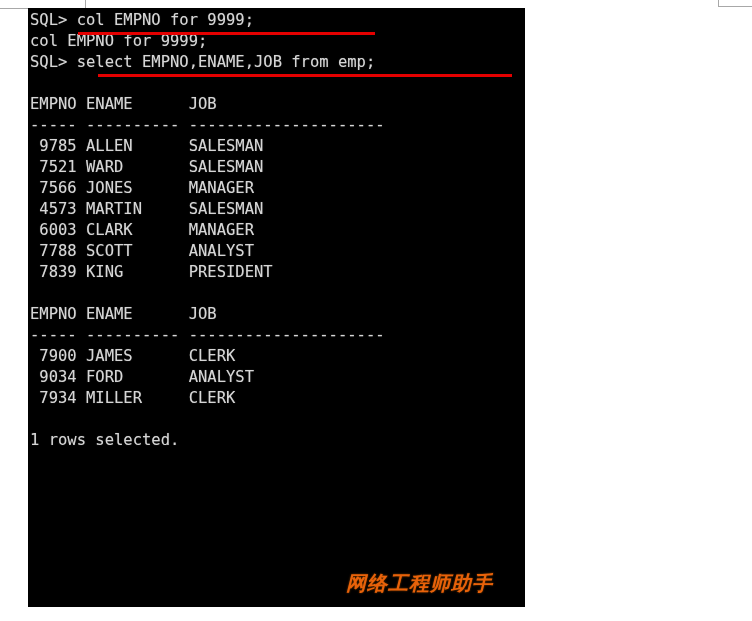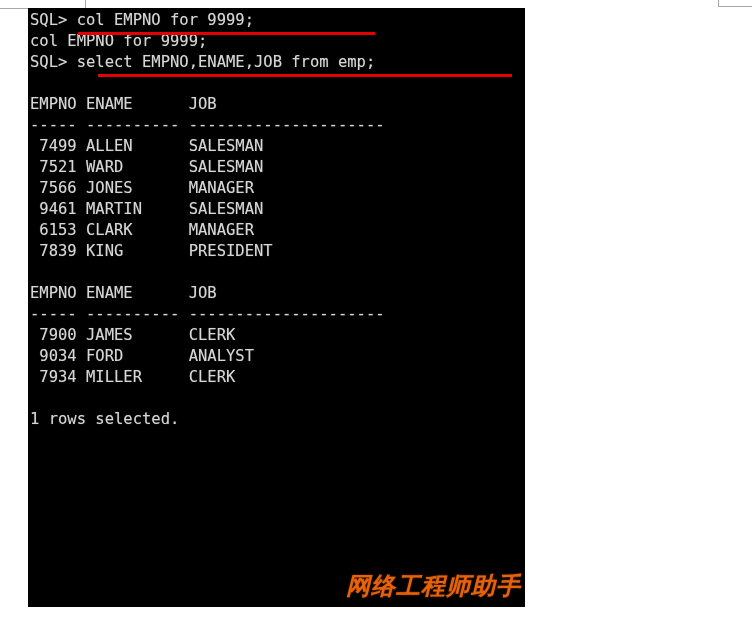--- a/index.html
+++ b/index.html
@@ -86,21 +86,21 @@
     left: 70px;
     top: 66px;
     width: 414px;
   }
 
   #watermark {
     position: absolute;
     left: 318px;
     top: 562px;
     font-family: "DejaVu Sans", "Liberation Sans", sans-serif;
-    font-size: 24px;
+    font-size: 20px;
     font-weight: bold;
     font-style: italic;
     color: #e8620a;
     letter-spacing: 1px;
     white-space: nowrap;
     text-shadow: 0 0 2px rgba(255,120,0,0.55);
   }
 </style>
 </head>
 <body>
@@ -112,25 +112,26 @@
   <div id="terminal-screen">
 
     <div class="term-line">SQL&gt; col EMPNO for 9999;</div>
     <div class="term-line">col EMPNO for 9999;</div>
     <div class="term-line">SQL&gt; select EMPNO,ENAME,JOB from emp;</div>
     <div class="term-line blank"> </div>
 
     <div class="term-line">EMPNO ENAME      JOB</div>
     <div class="term-line">----- ---------- ---------------------</div>
 
-    <div class="term-line"> 7499 ALLEN      SALESMAN</div>
+    <div class="term-line"> 9785 ALLEN      SALESMAN</div>
     <div class="term-line"> 7521 WARD       SALESMAN</div>
     <div class="term-line"> 7566 JONES      MANAGER</div>
-    <div class="term-line"> 9461 MARTIN     SALESMAN</div>
-    <div class="term-line"> 6153 CLARK      MANAGER</div>
+    <div class="term-line"> 4573 MARTIN     SALESMAN</div>
+    <div class="term-line"> 6003 CLARK      MANAGER</div>
+    <div class="term-line"> 7788 SCOTT      ANALYST</div>
     <div class="term-line"> 7839 KING       PRESIDENT</div>
 
     <div class="term-line blank"> </div>
 
     <div class="term-line">EMPNO ENAME      JOB</div>
     <div class="term-line">----- ---------- ---------------------</div>
 
     <div class="term-line"> 7900 JAMES      CLERK</div>
     <div class="term-line"> 9034 FORD       ANALYST</div>
     <div class="term-line"> 7934 MILLER     CLERK</div>

